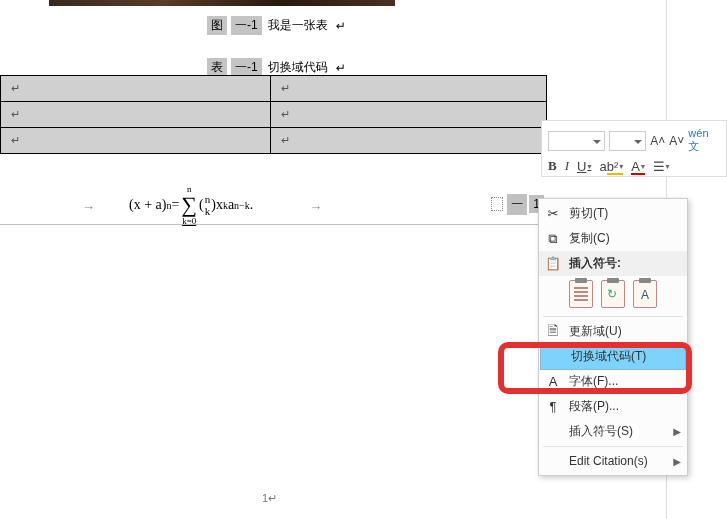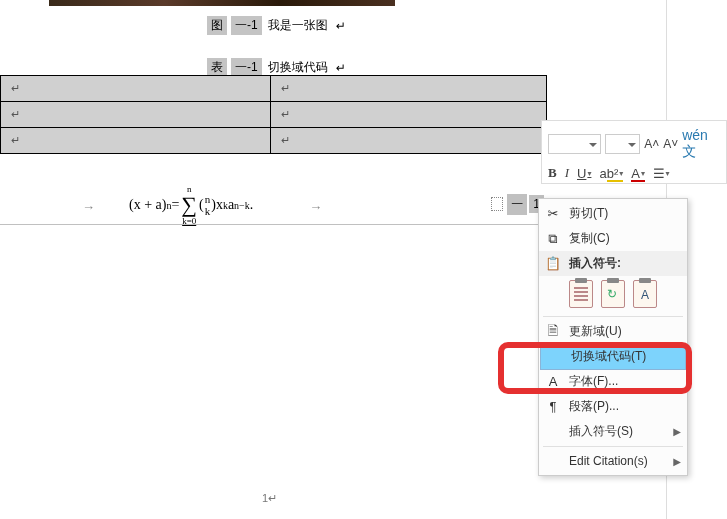--- a/index.html
+++ b/index.html
@@ -35,21 +35,21 @@
 .hr-line { position: absolute; left: 0; top: 224px; width: 670px; border-top: 1px solid #c0c0c0; }
 
 .page-num { position: absolute; left: 262px; top: 492px; color: #777; font-size: 11px; }
 
 .float-toolbar { position: absolute; right: 0; top: 120px; width: 186px; background: #fff; border: 1px solid #ddd; padding: 6px 4px 2px 6px; }
 .ft-row1 { display: flex; align-items: center; gap: 4px; margin-bottom: 4px; }
 .ft-combo { border: 1px solid #ccc; background: #fff; width: 58px; height: 20px; position: relative; }
 .ft-combo::after { content: ""; position: absolute; right: 3px; top: 8px; border: 4px solid transparent; border-top-color: #666; }
 .ft-combo.sz { width: 38px; }
 .ft-aup, .ft-adn { font-size: 12px; color: #444; cursor: pointer; }
-.ft-wen { color: #2a7ab0; font-size: 14px; cursor: pointer; }
+.ft-wen { color: #2a7ab0; font-size: 11px; cursor: pointer; }
 .ft-row2 { display: flex; align-items: center; gap: 8px; }
 .ft-btn { font-size: 13px; color: #444; cursor: pointer; display: inline-flex; align-items: center; }
 .ft-b { font-weight: bold; font-family: serif; }
 .ft-i { font-style: italic; font-family: serif; }
 .ft-u { text-decoration: underline; }
 .ft-ab2 { position: relative; justify-content: flex-end; }
 .ft-ab2::after { content: ""; display: block; width: 16px; height: 2px; background: #e6c000; position: absolute; bottom: -1px; }
 .ft-Afill { position: relative; }
 .ft-Afill::after { content: ""; display: block; width: 14px; height: 2px; background: #c00; position: absolute; bottom: -1px; }
 .ft-chev { font-size: 8px; color: #666; margin-left: 1px; }
@@ -74,21 +74,21 @@
 </style>
 </head>
 <body>
 
 <div class="doc">
   <div class="img-strip"></div>
 
   <div class="caption cap1">
     <span class="cap-box">图</span>
     <span class="cap-box">一-1</span>
-    <span class="cap-plain">我是一张图</span>
+    <span class="cap-plain">我是一张表</span>
     <span class="cap-plain">↵</span>
   </div>
 
   <div class="caption cap2">
     <span class="cap-box">表</span>
     <span class="cap-box">一-1</span>
     <span class="cap-plain">切换域代码</span>
     <span class="cap-plain">↵</span>
   </div>
 

